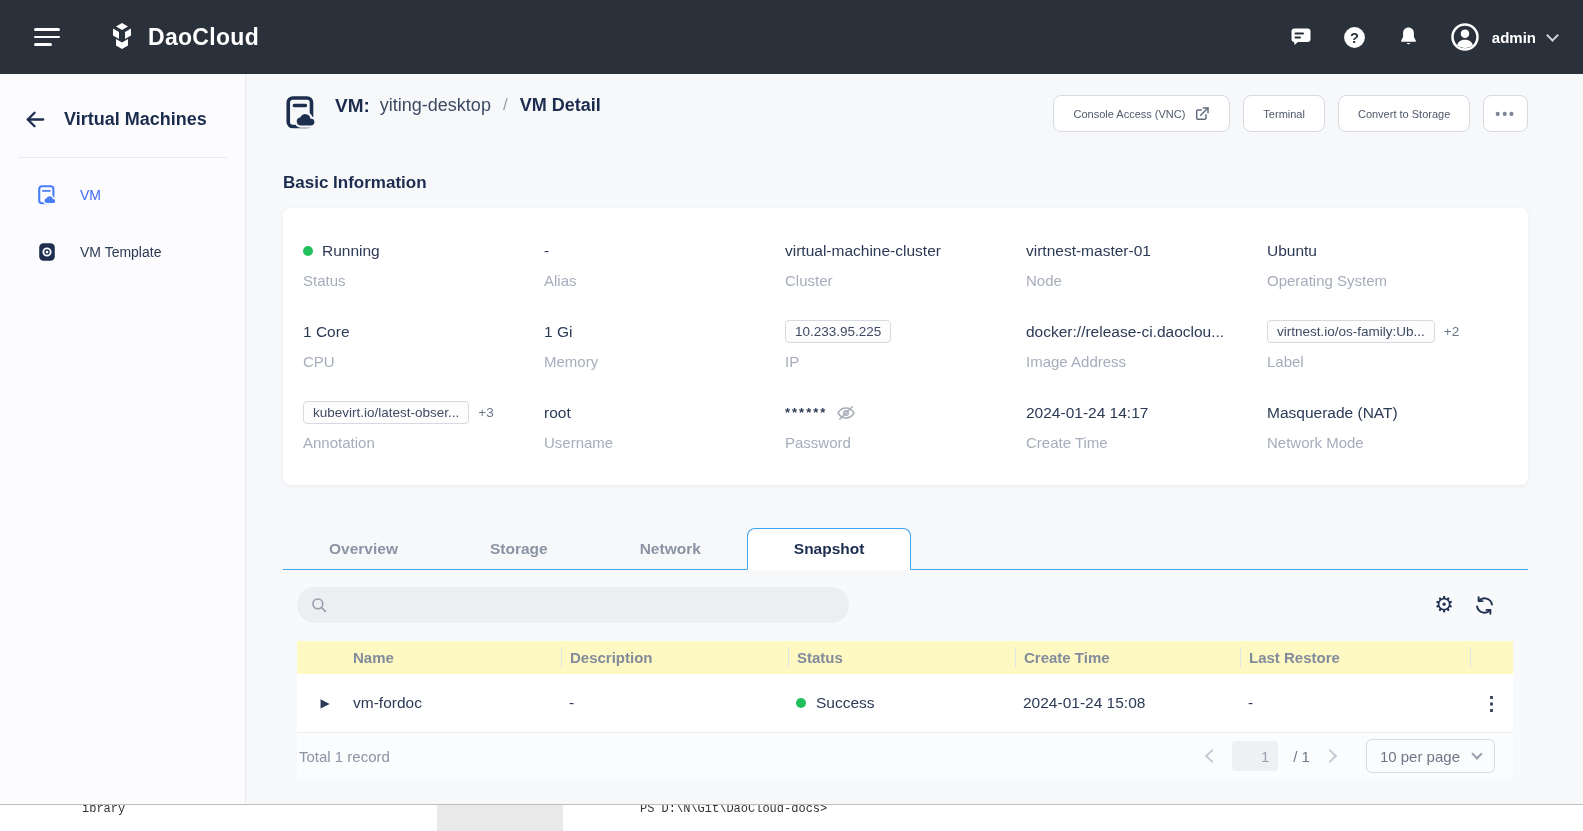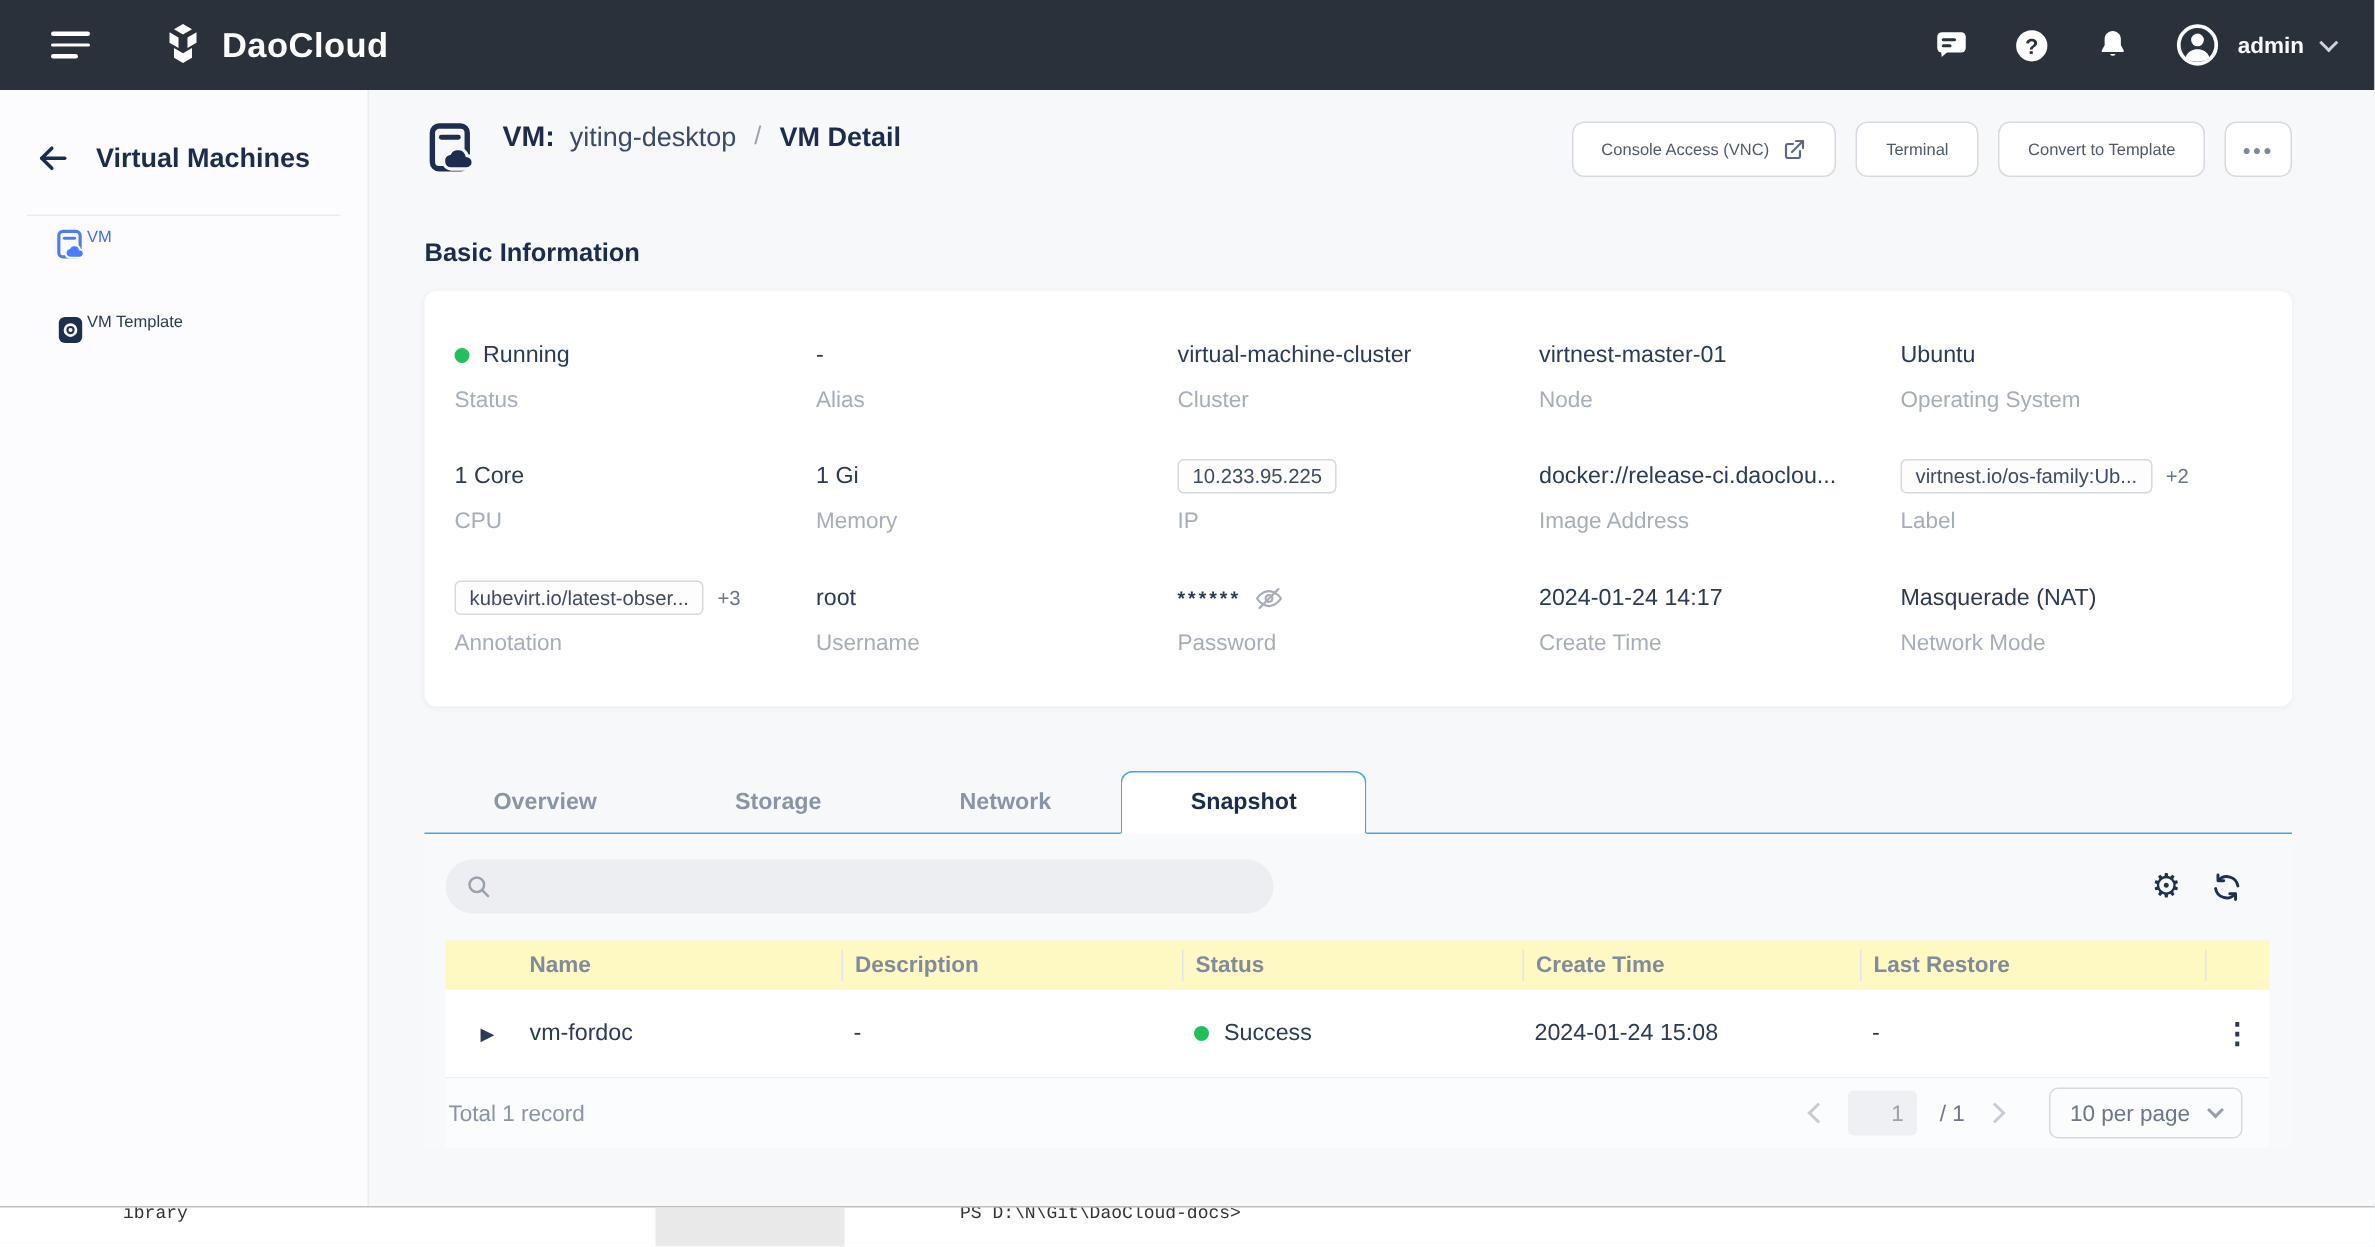--- a/index.html
+++ b/index.html
@@ -1,41 +1,41 @@
 <!DOCTYPE html>
 <html><head>
 <meta charset="utf-8">
 <style>
   * { margin:0; padding:0; box-sizing:border-box; }
   html,body { width:1583px; height:831px; overflow:hidden; }
   body { font-family:"Liberation Sans", sans-serif; background:#f7f8fa; position:relative; }
 
   
-  .topbar { height:60px; background:#2a313b; display:flex; align-items:center; padding:0 26px; }
+  .topbar { height:74px; background:#2a313b; display:flex; align-items:center; padding:0 26px; }
   .hamburger { width:26px; cursor:pointer; margin-left:8px; }
   .hamburger span { display:block; height:2.5px; background:#fff; border-radius:2px; margin:5px 0; }
   .hamburger span:nth-child(3) { width:70%; }
   .brand { display:flex; align-items:center; gap:10px; margin-left:46px; }
   .brand svg { width:32px; height:32px; }
   .brand-name { color:#fff; font-size:23px; font-weight:700; letter-spacing:.3px; }
   .topbar-right { margin-left:auto; display:flex; align-items:center; gap:28px; }
   .tb-icon { width:26px; height:26px; display:flex; align-items:center; justify-content:center; cursor:pointer; }
   .tb-user { display:flex; align-items:center; gap:12px; cursor:pointer; }
   .tb-username { color:#fff; font-size:15px; font-weight:600; }
   .chev-down { width:9px; height:9px; border-right:2px solid #cfd4da; border-bottom:2px solid #cfd4da; transform:rotate(45deg); margin-top:-4px; }
 
   
   .shell { display:flex; height:770px; }
 
   
   .sidebar { width:246px; background:#fcfcfe; border-right:1px solid #e9ebef; padding-top:34px; flex:none; }
   .sb-title { display:flex; align-items:center; gap:17px; padding-left:24px; color:#1c2c4e; font-size:18px; font-weight:700; cursor:pointer; }
   .sb-title svg { width:23px; height:23px; flex:none; }
   .sb-divider { border-top:1px solid #e9ebef; margin:26px 18px 8px 18px; }
-  .sb-item { display:flex; align-items:flex-start; padding-left:36px; height:57px; font-size:11px; cursor:pointer; }
+  .sb-item { display:flex; align-items:center; gap:22px; padding-left:36px; height:57px; font-size:14px; cursor:pointer; }
   .sb-item svg { width:22px; height:22px; flex:none; }
   .sb-item.active { color:#3f6bf5; }
   .sb-item.active svg { color:#4a7dfa; }
   .sb-item.inactive { color:#2b3a55; }
   .sb-item.inactive svg { color:#1d2e4e; }
 
   
   .main { flex:1; padding:21px 55px 0 37px; overflow:hidden; }
 
   .page-header { display:flex; }
@@ -212,21 +212,21 @@
           <svg viewBox="0 0 24 24" fill="none" stroke="#5f6b7c" stroke-width="2.2" stroke-linecap="round" stroke-linejoin="round">
               <path d="M18 13v5a2 2 0 0 1-2 2H6a2 2 0 0 1-2-2V8a2 2 0 0 1 2-2h5"></path>
               <polyline points="14 3 21 3 21 10"></polyline>
               <line x1="10" y1="14" x2="21" y2="3"></line>
             </svg>
         </button>
         <button class="btn">
           <span>Terminal</span>
         </button>
         <button class="btn">
-          <span>Convert to Template</span>
+          <span>Convert to Storage</span>
         </button>
         <button class="btn btn-more">
           <span>•••</span>
         </button>
       </div>
     </div>
 
     <div class="section-title">Basic Information</div>
 
     <div class="card">

